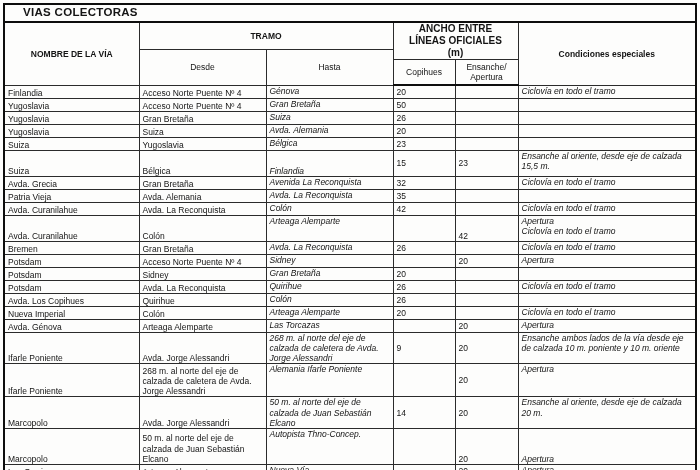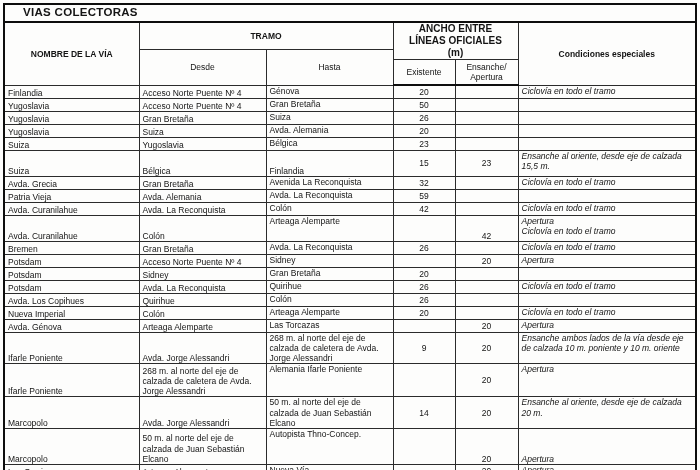--- a/index.html
+++ b/index.html
@@ -27,22 +27,22 @@
     font-size: 11.5px; font-weight: bold; text-align: left;
     height: 16px; padding: 1px 18px; border-bottom: 2px solid #0d0d0d;
     letter-spacing: 0.3px;
   }
   thead th { text-align: center; }
   th.small { font-size: 10px; }
   tr.hdr-last th { border-bottom: 2px solid #0d0d0d; }
   .prewrap { white-space: pre-line; }
   
   td.c-name, td.c-desde { vertical-align: bottom; }
-  td.c-hasta { vertical-align: top; }
-  td.c-num { text-align: center; vertical-align: middle; }
+  td.c-hasta { vertical-align: top; font-style: italic; }
+  td.c-num { text-align: left; vertical-align: middle; }
   td.c-cond { vertical-align: top; white-space: pre-line; font-style: italic; }
   td.vb { vertical-align: bottom; }
   
   tr.h13 td { height: 13px; }
   tr.h14 td { height: 14px; margin-left: 32px; }
   tr.h26 td { height: 26px; }
   tr.h27 td { height: 27px; }
   tr.h30 td { height: 30px; }
   tr.h33 td { height: 33px; }
   tr.h36 td { height: 36px; }
@@ -73,21 +73,21 @@
         <th colspan="2" rowspan="2" class="small prewrap">ANCHO ENTRE
 LÍNEAS OFICIALES
 (m)</th>
         <th rowspan="3" class="hdr-cond">Condiciones especiales</th>
       </tr>
       <tr class="hr2">
         <th rowspan="2">Desde</th>
         <th rowspan="2">Hasta</th>
       </tr>
       <tr class="hr3 hdr-last">
-        <th>Existente</th>
+        <th>Copihues</th>
         <th class="prewrap">Ensanche/
 Apertura</th>
       </tr>
     </thead>
     <tbody>
       <tr class="h13">
         <td class="c-name">Finlandia</td>
         <td class="c-desde">Acceso Norte Puente Nº 4</td>
         <td class="c-hasta">Génova</td>
         <td class="c-num">20</td>
@@ -139,21 +139,21 @@
         <td class="c-desde">Gran Bretaña</td>
         <td class="c-hasta">Avenida La Reconquista</td>
         <td class="c-num">32</td>
         <td class="c-num"></td>
         <td class="c-cond">Ciclovía en todo el tramo</td>
       </tr>
       <tr class="h13">
         <td class="c-name">Patria Vieja</td>
         <td class="c-desde">Avda. Alemania</td>
         <td class="c-hasta">Avda. La Reconquista</td>
-        <td class="c-num">59</td>
+        <td class="c-num">35</td>
         <td class="c-num"></td>
         <td class="c-cond"></td>
       </tr>
       <tr class="h13">
         <td class="c-name">Avda. Curanilahue</td>
         <td class="c-desde">Avda. La Reconquista</td>
         <td class="c-hasta">Colón</td>
         <td class="c-num">42</td>
         <td class="c-num"></td>
         <td class="c-cond">Ciclovía en todo el tramo</td>

